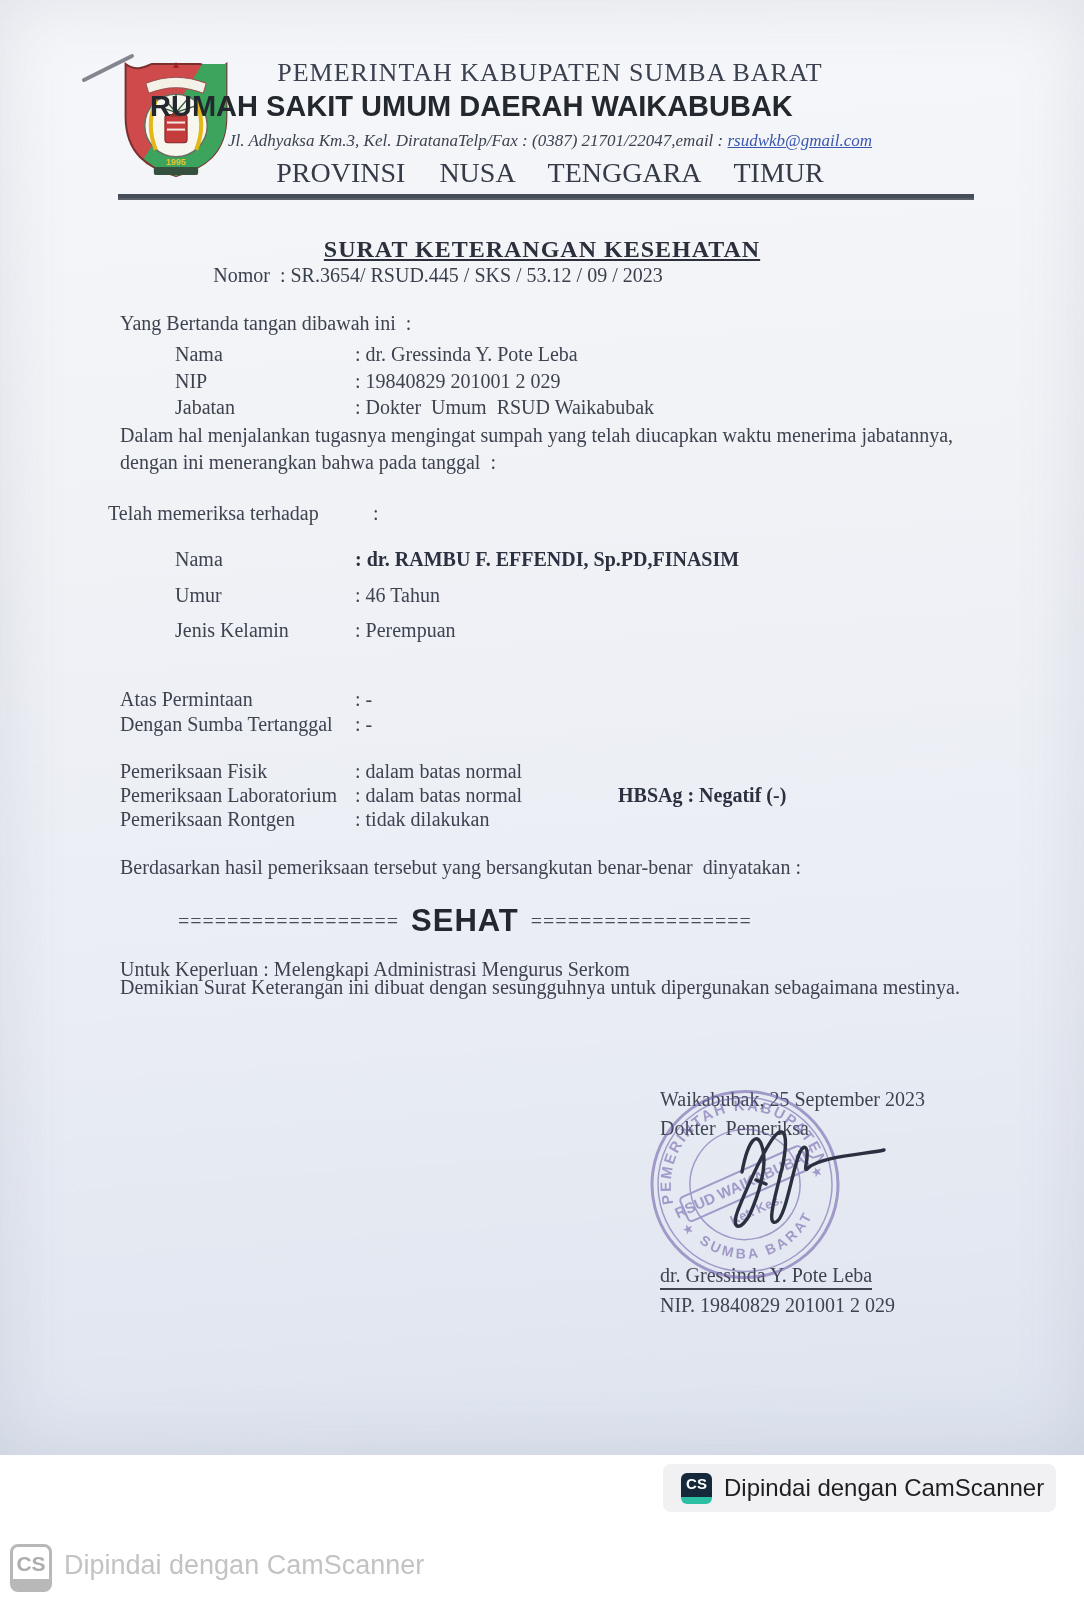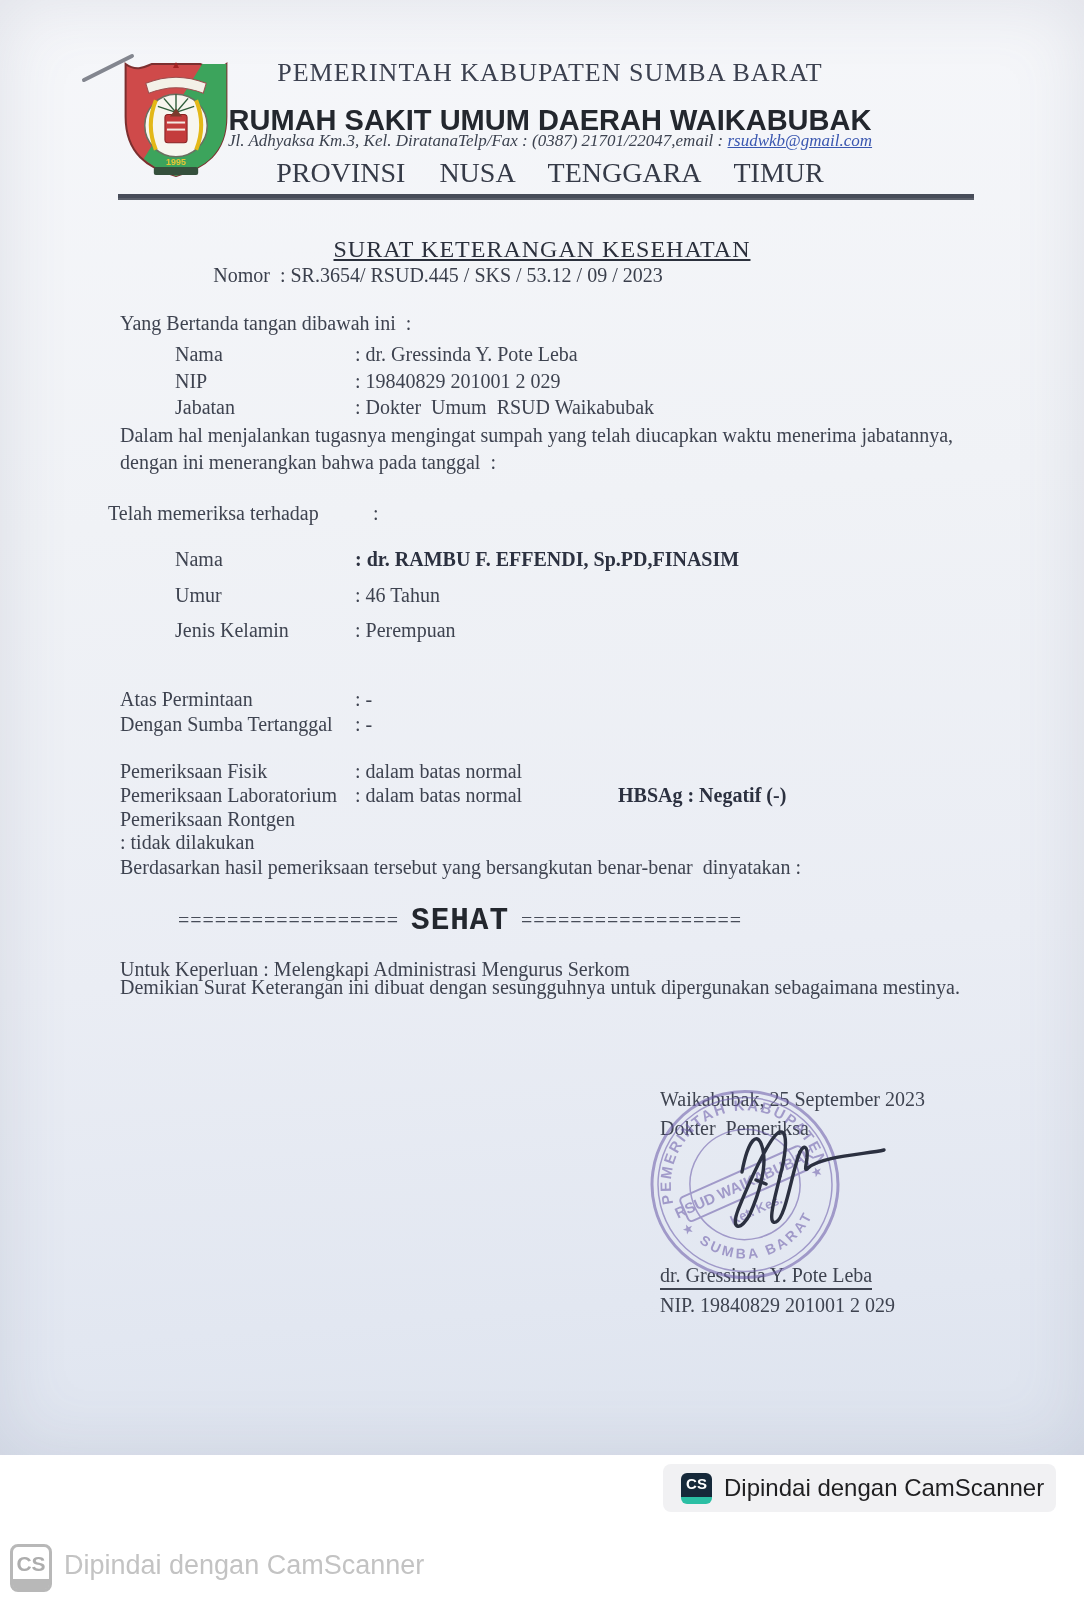--- a/index.html
+++ b/index.html
@@ -12,43 +12,43 @@
   .pre { white-space:pre; }
 
   
   .scan {
     position:absolute; left:0; top:0; width:1084px; height:1455px;
     background:linear-gradient(176deg,#f6f7fa 0%,#f0f2f6 35%,#eaedf4 65%,#e2e7f1 88%,#dde3ee 100%);
     box-shadow:inset 0 0 70px rgba(90,100,130,.14);
     color:#3e4350;
   }
   .hdr-line1 { left:150px; top:58px; width:800px; text-align:center; font-size:26px; letter-spacing:1px; color:#3c4150; }
-  .hdr-line2 { left:150px; top:90px; width:800px; text-align:center; font-size:29px; font-weight:bold;
-               font-family:"Liberation Sans",sans-serif; letter-spacing:0px; color:#23272e;margin-top:14px; }
+  .hdr-line2 { left:150px; top:90px; width:800px; text-align:left; font-size:29px; font-weight:bold;
+               font-family:"Liberation Sans",sans-serif; letter-spacing:0px; color:#23272e; }
   .hdr-addr  { left:150px; top:131px; width:800px; text-align:center; font-size:17px; font-style:italic; color:#3d4350; }
   .hdr-addr .email { color:#3a57b0; text-decoration:underline; cursor:pointer; }
   .hdr-line4 { left:150px; top:157px; width:800px; text-align:center; font-size:28px; word-spacing:10px; color:#363b48; }
   .rule { left:118px; top:194px; width:856px; height:4px;
           border-top:4px solid #474c59; border-bottom:2px solid #5a5f6a; }
 
-  .title { left:0; top:236px; width:1084px; text-align:center; font-size:24px; font-weight:normal;
+  .title { left:0; top:236px; width:1084px; text-align:center; font-size:24px; font-weight:bold;
            letter-spacing:1px; text-decoration:underline; color:#2b303c; }
   .nomor { left:0; top:264px; width:876px; text-align:center; font-size:20px; color:#3a3f4c; }
 
   .bodytext { font-size:20px; color:#3e4350; }
   .row { display:flex; font-size:20px; color:#3e4350; }
   .row .lbl-180 { width:180px; flex:0 0 auto; }
   .row .lbl-235 { width:235px; flex:0 0 auto; }
   .row .lbl-240 { width:240px; flex:0 0 auto; }
   .bold { font-weight:bold; color:#2c3140; }
 
   .dateline { left:0; top:476px; width:1084px; text-align:center; font-size:20px; color:#474c58; }
   .sehat-line { left:178px; top:903px; display:flex; align-items:center; color:#474c58; }
   .sehat-line .eq { font-size:20px; letter-spacing:1px; }
-  .sehat-word { font-size:31px; font-weight:bold; font-family:Liberation Mono, monospace;
+  .sehat-word { font-size:31px; font-weight:bold; font-family:Liberation Sans, sans-serif;
                 letter-spacing:1px; margin:0 12px; color:#23272e; }
 
   .sign-block { left:660px; top:1088px; font-size:20px; color:#3e4350; }
   .sign-line { margin-bottom:6px; }
   .sign-name { margin-top:118px; border-bottom:2px solid #3e4350; display:inline-block; padding-bottom:1px; }
   .stamp { left:645px; top:1082px; width:200px; height:205px; opacity:.55; transform:rotate(-14deg); }
   .signature { left:700px; top:1110px; width:190px; height:135px; }
 
   
   .cs-badge {
@@ -171,21 +171,21 @@
 
   <div class="abs row" style="left:120px;top:760px;">
     <span class="lbl-235 pre">Pemeriksaan Fisik</span>
     <span class="pre">: dalam batas normal</span>
   </div>
   <div class="abs row" style="left:120px;top:784px;">
     <span class="lbl-235 pre">Pemeriksaan Laboratorium</span>
     <span class="pre">: dalam batas normal</span>
   </div>
   <div class="abs bodytext bold pre" style="left:590px;top:784px;margin-left:28px;">HBSAg : Negatif (-)</div>
-  <div class="abs row" style="left:120px;top:808px;flex-direction:column;">
+  <div class="abs row" style="left:120px;top:808px;">
     <span class="lbl-235 pre">Pemeriksaan Rontgen</span>
     <span class="pre">: tidak dilakukan</span>
   </div>
 
   <div class="abs bodytext pre" style="left:120px;top:856px;">Berdasarkan hasil pemeriksaan tersebut yang bersangkutan benar-benar  dinyatakan :</div>
 
   <div class="abs sehat-line">
     <span class="eq pre">==================</span>
     <span class="sehat-word pre">SEHAT</span>
     <span class="eq pre">==================</span>

